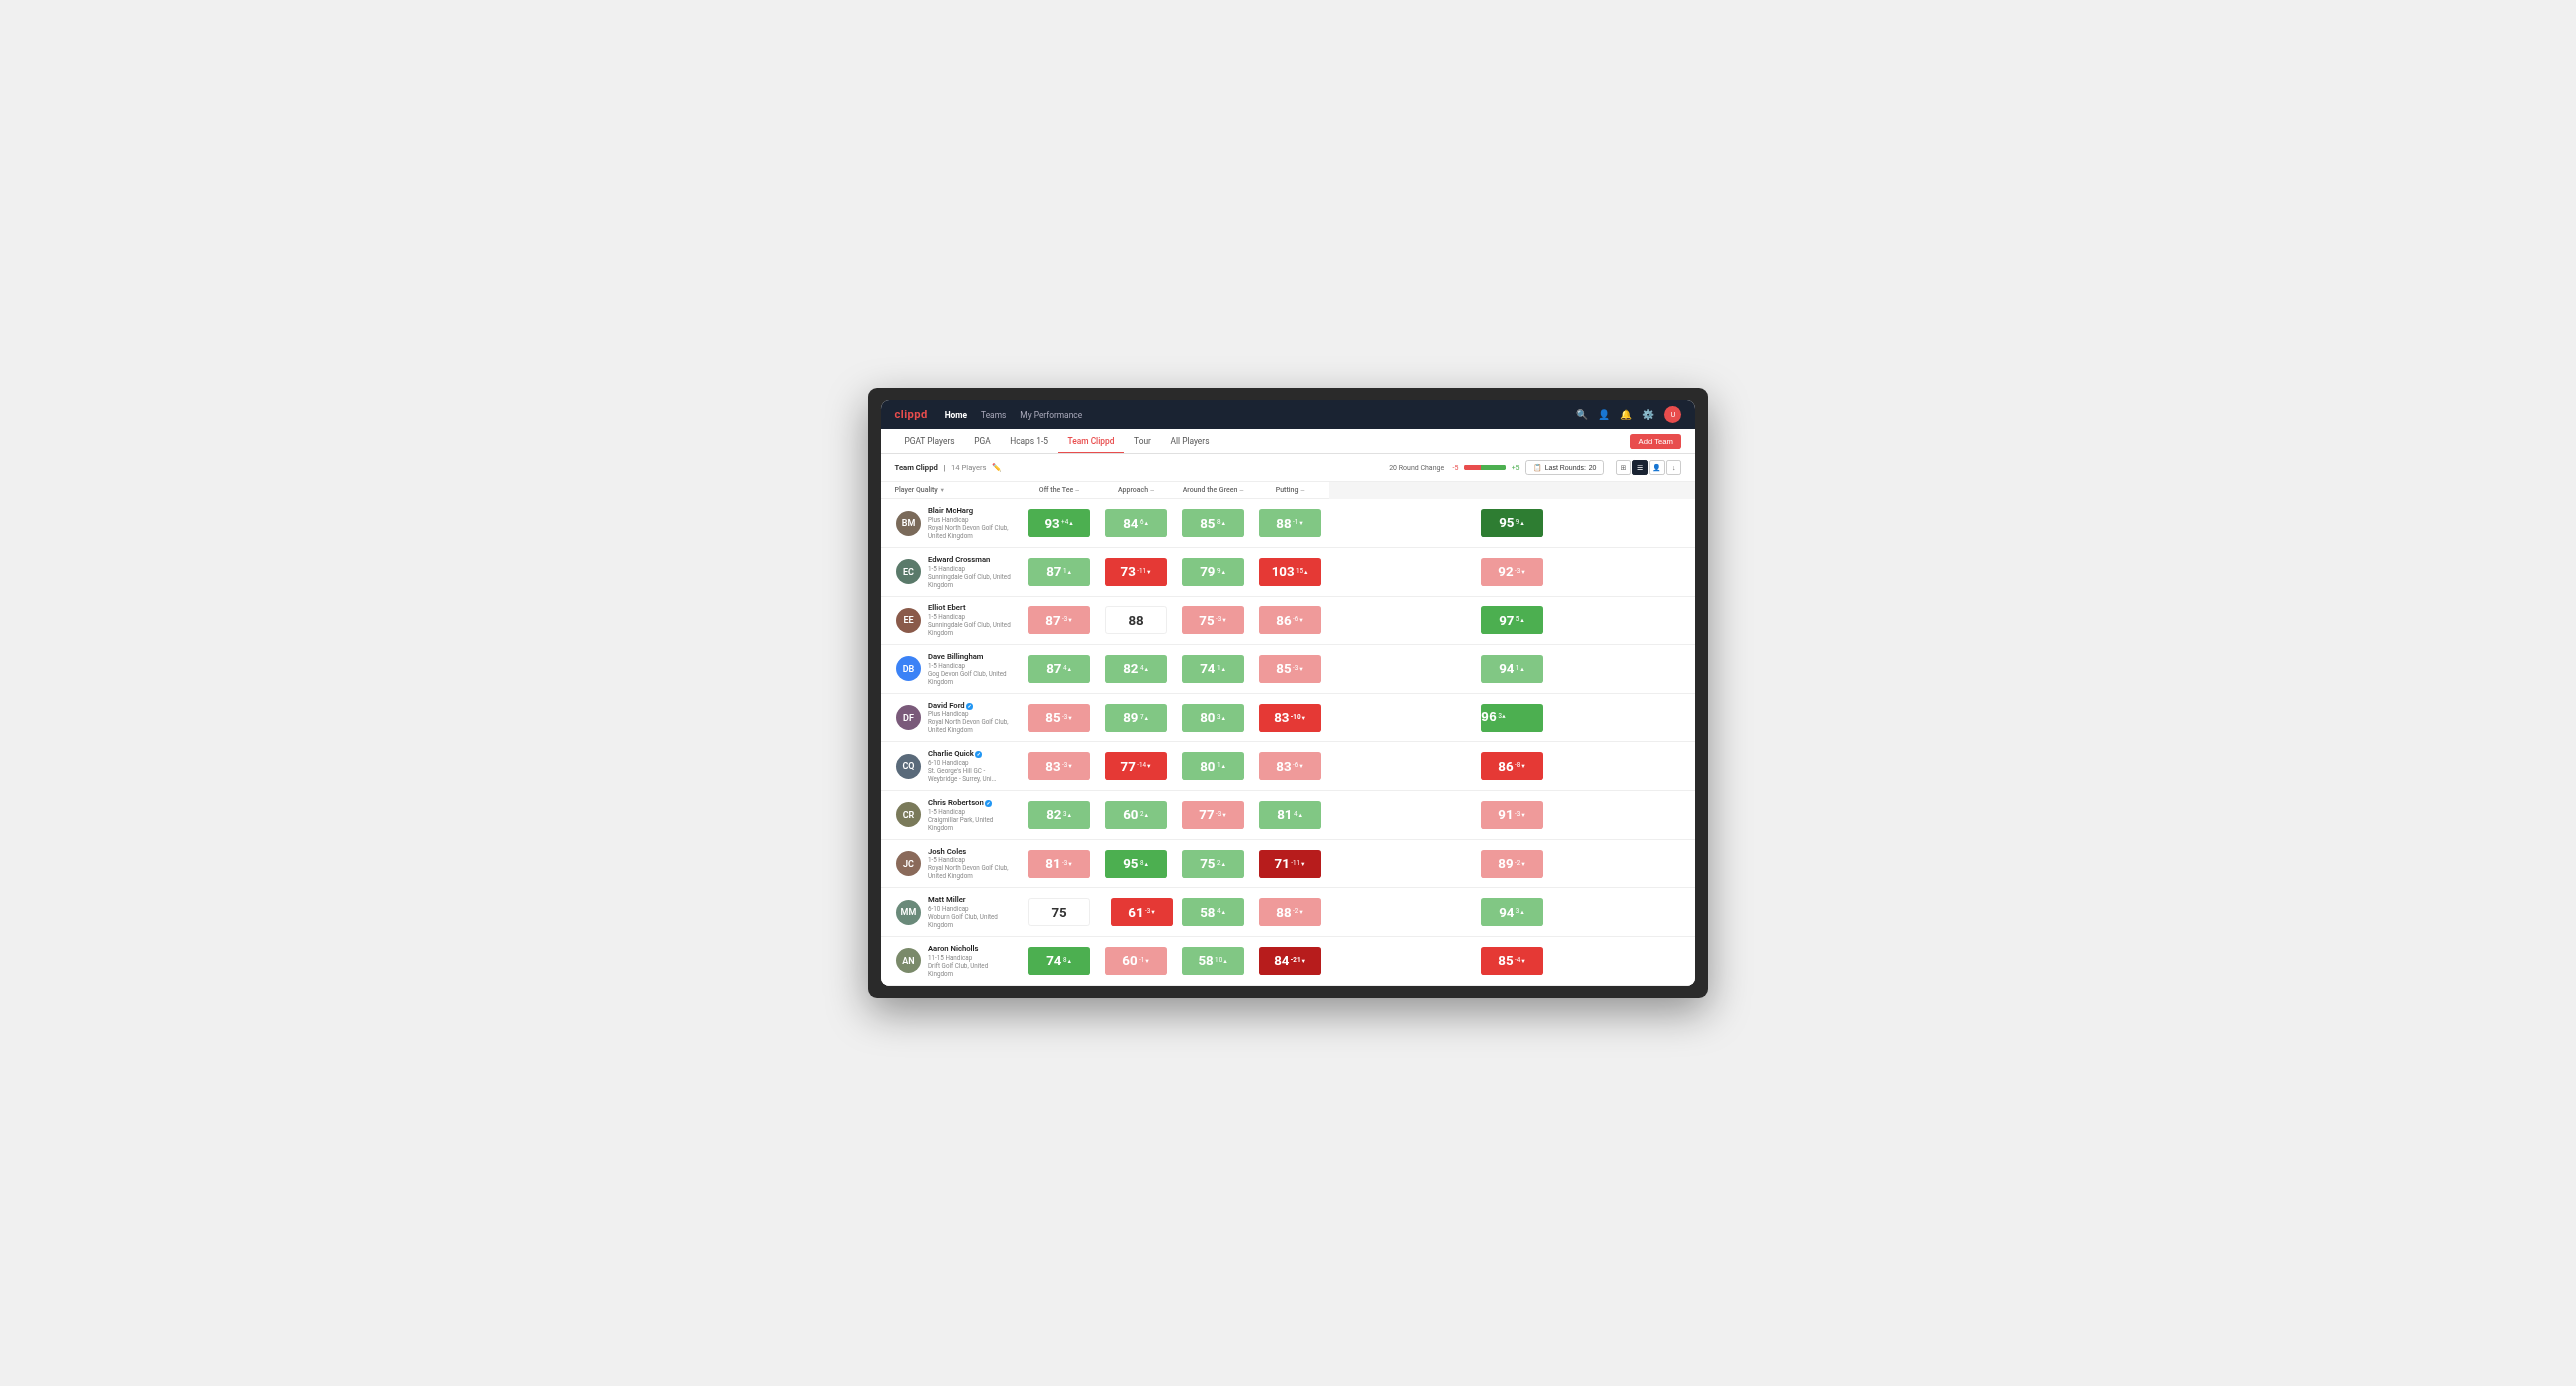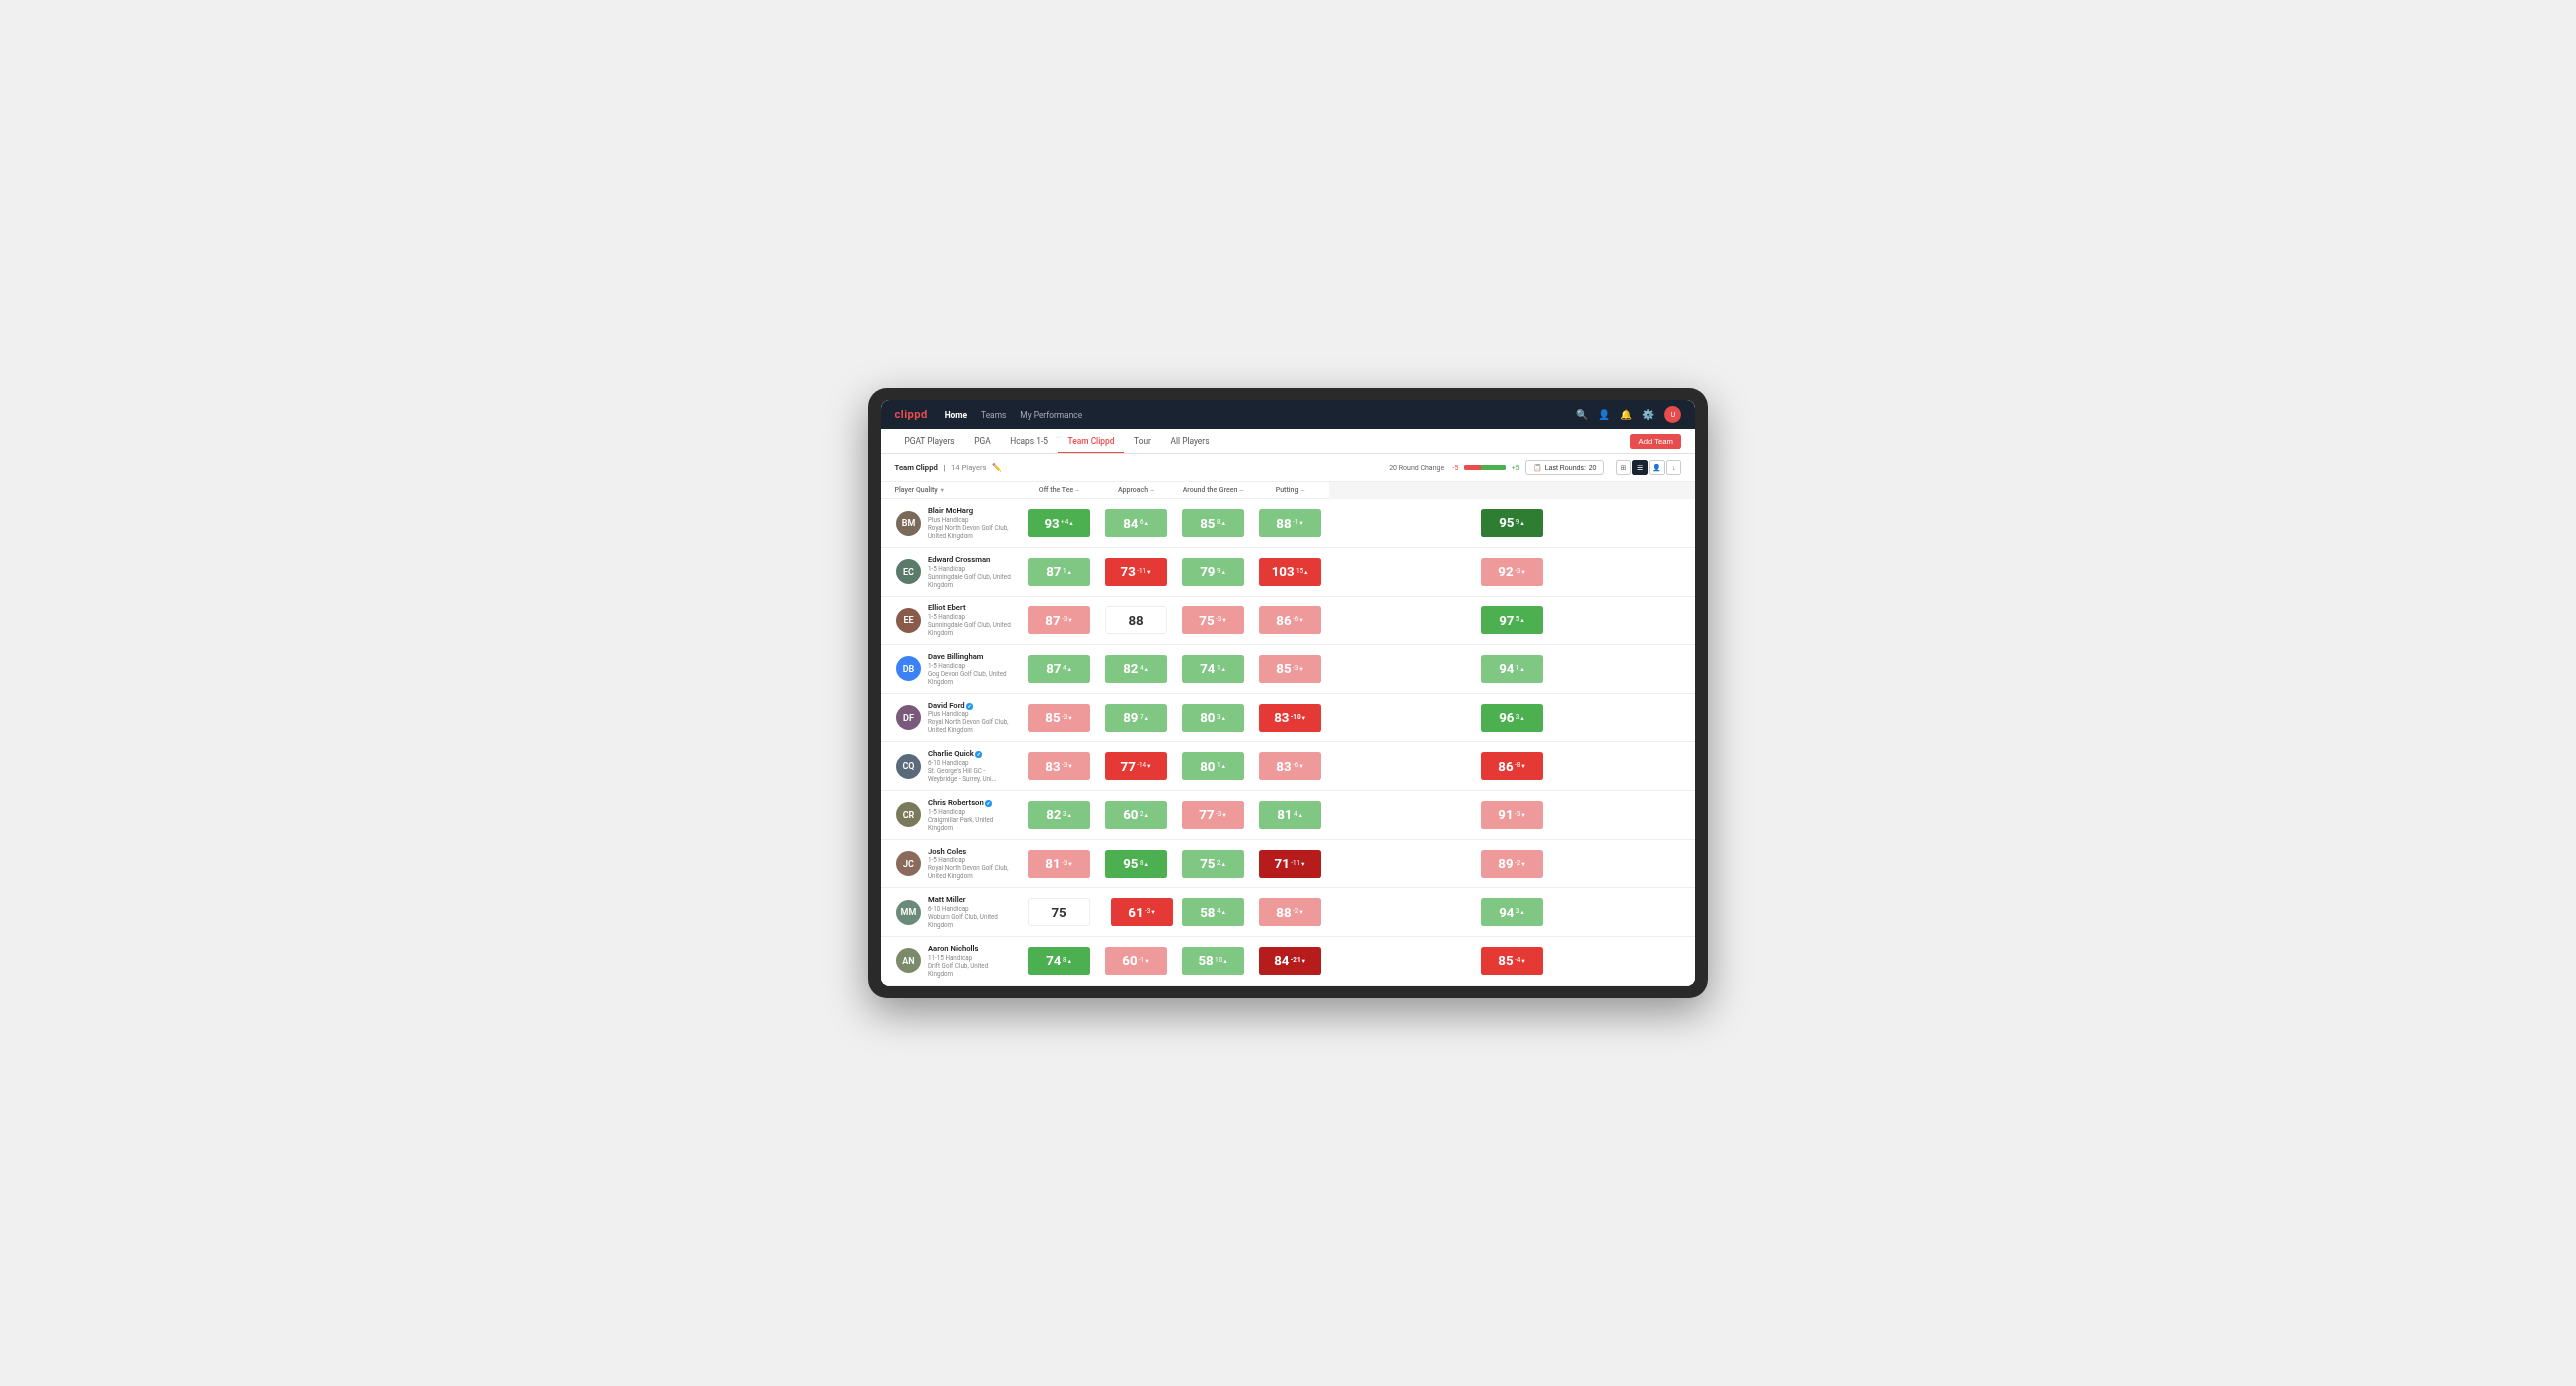--- a/index.html
+++ b/index.html
@@ -49,21 +49,21 @@
     .arrow-container {
       position: absolute;
       top: 42px;
       right: 42px;
       pointer-events: none;
     }
 
     
     .tablet-frame {
       background: #2a2a2a;
-      border-radius: 19px;
+      border-radius: 9px;
       padding: 12.6px;
       box-shadow: 0 14px 42px rgba(0,0,0,0.4);
       position: relative;
     }
 
     .tablet-screen {
       background: #fff;
       border-radius: 8.4px;
       overflow: hidden;
     }
@@ -605,21 +605,21 @@
     <span style="font-size:6.3px;font-weight:400;display:flex;align-items:flex-end;margin-bottom:2.1px;margin-left:1.4px;">7<span style="color:#fff;font-size:5.6px;">▲</span></span>
   </div></td>
     <td class="stat-cell"><div style="display:inline-flex;align-items:center;justify-content:center;border-radius:2.8px;width:62px;height:28px;background:#81c784;color:#fff;">
     <span style="font-size:13.3px;font-weight:700;">80</span>
     <span style="font-size:6.3px;font-weight:400;display:flex;align-items:flex-end;margin-bottom:2.1px;margin-left:1.4px;">3<span style="color:#fff;font-size:5.6px;">▲</span></span>
   </div></td>
     <td class="stat-cell"><div style="display:inline-flex;align-items:center;justify-content:center;border-radius:2.8px;width:62px;height:28px;background:#e53935;color:#fff;">
     <span style="font-size:13.3px;font-weight:700;">83</span>
     <span style="font-size:6.3px;font-weight:700;display:flex;align-items:flex-end;margin-bottom:2.1px;margin-left:1.4px;">-10<span style="color:#fff;font-size:5.6px;">▼</span></span>
   </div></td>
-    <td class="stat-cell"><div style="display:inline-flex;align-items:center;justify-content:center;border-radius:2.8px;width:62px;height:28px;background:#4caf50;color:#fff;">
+    <td class="stat-cell"><div style="display:inline-flex;align-items:center;justify-content:flex-start;border-radius:2.8px;width:62px;height:28px;background:#4caf50;color:#fff;font-family:Liberation Mono, monospace;">
     <span style="font-size:13.3px;font-weight:700;">96</span>
     <span style="font-size:6.3px;font-weight:400;display:flex;align-items:flex-end;margin-bottom:2.1px;margin-left:1.4px;">3<span style="color:#fff;font-size:5.6px;">▲</span></span>
   </div></td>
   </tr>
               <tr class="player-row">
     <td>
       <div class="player-cell">
         <div class="player-avatar" style="background:#5a6a7a">CQ</div>
         <div class="player-info">
           <div class="player-name">Charlie Quick<span style="display:inline-block;width:7px;height:7px;border-radius:50%;background:#2196f3;color:#fff;font-size:4.9px;text-align:center;line-height:7px;margin-left:1.4px;">✓</span></div>

